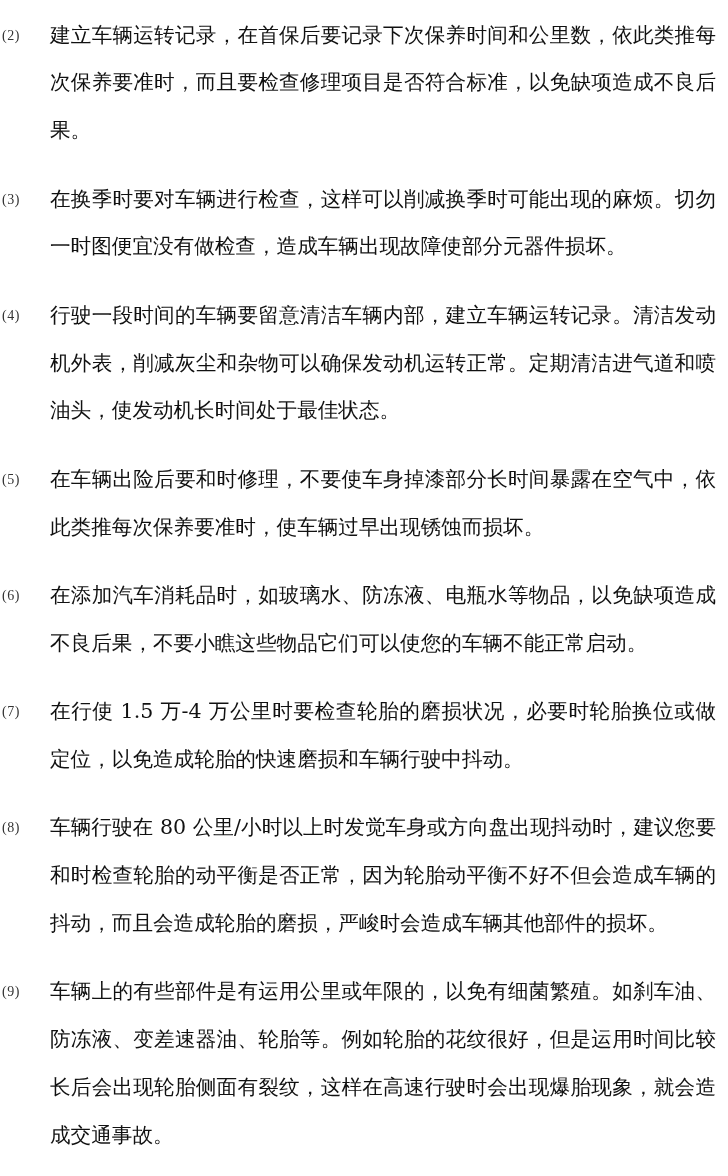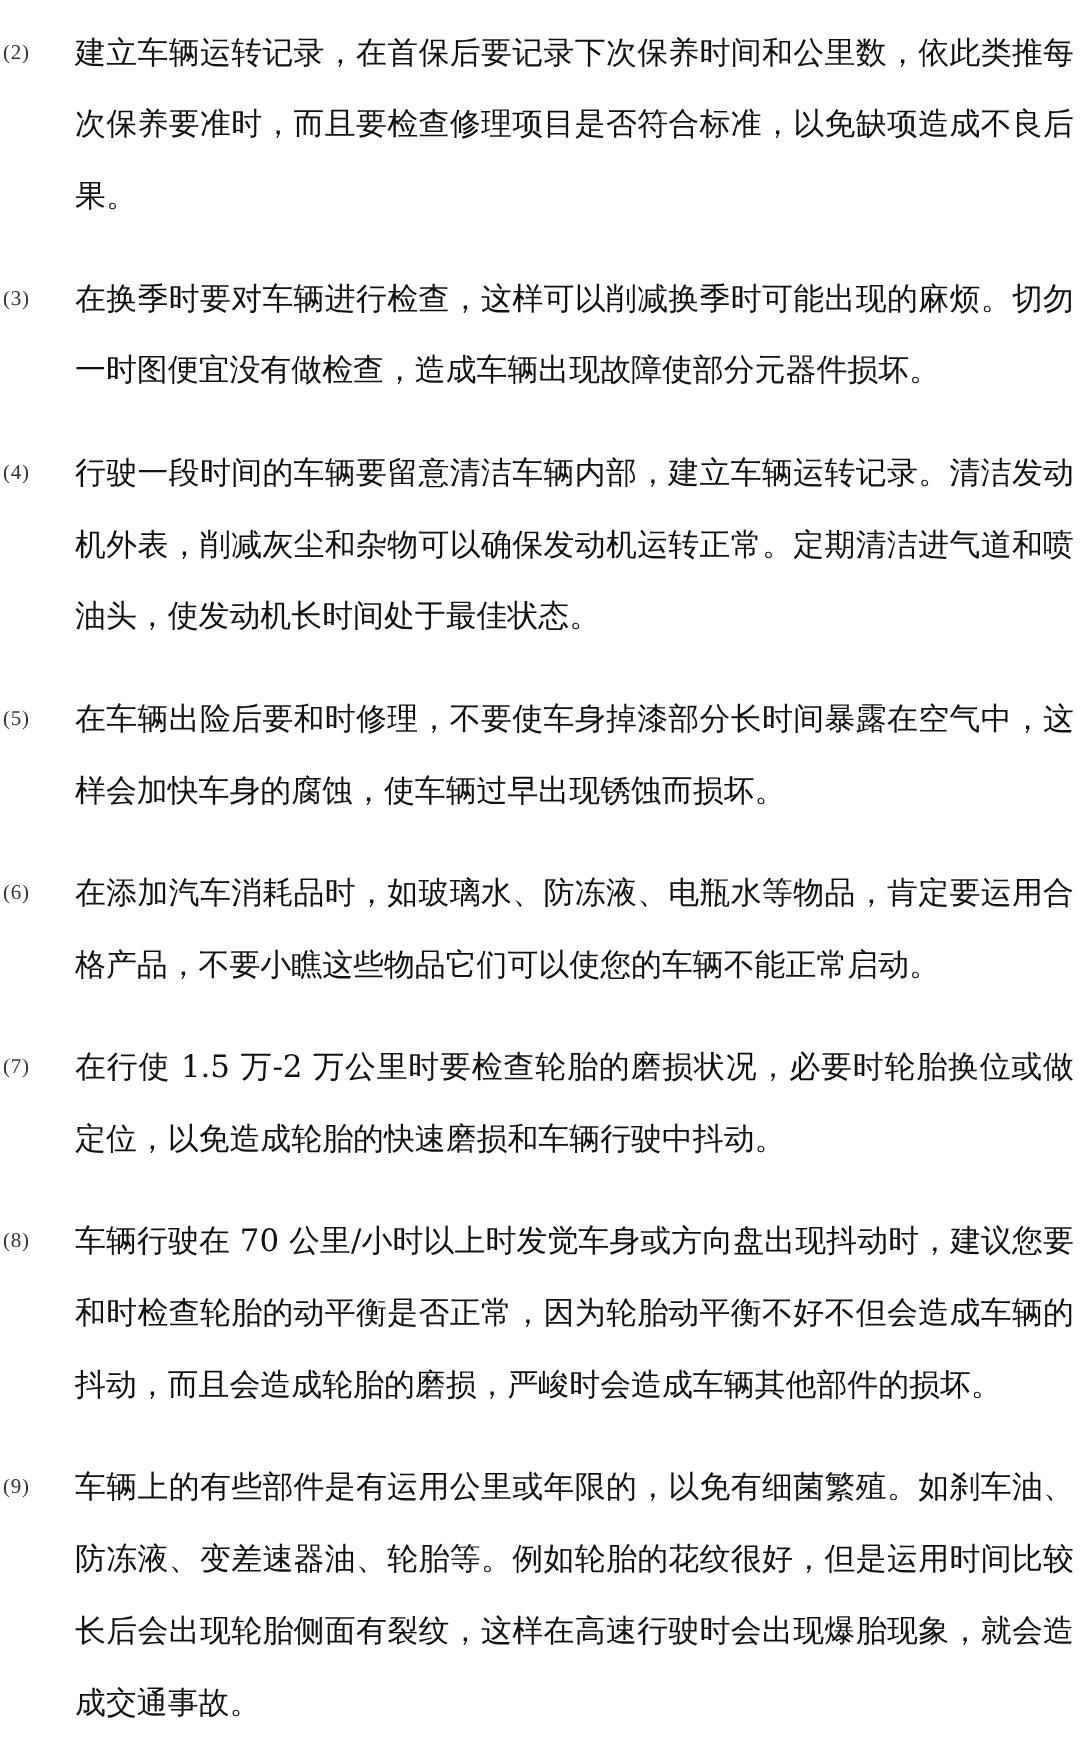--- a/index.html
+++ b/index.html
@@ -60,36 +60,36 @@
     <p class="text">在换季时要对车辆进行检查，这样可以削减换季时可能出现的麻烦。切勿一时图便宜没有做检查，造成车辆出现故障使部分元器件损坏。</p>
   </div>
 
   <div class="item">
     <span class="num">(4)</span>
     <p class="text">行驶一段时间的车辆要留意清洁车辆内部，建立车辆运转记录。清洁发动机外表，削减灰尘和杂物可以确保发动机运转正常。定期清洁进气道和喷油头，使发动机长时间处于最佳状态。</p>
   </div>
 
   <div class="item">
     <span class="num">(5)</span>
-    <p class="text">在车辆出险后要和时修理，不要使车身掉漆部分长时间暴露在空气中，这样会加快车身的腐蚀，使车辆过早出现锈蚀而损坏。</p>
+    <p class="text">在车辆出险后要和时修理，不要使车身掉漆部分长时间暴露在空气中，依此类推每次保养要准时，使车辆过早出现锈蚀而损坏。</p>
   </div>
 
   <div class="item">
     <span class="num">(6)</span>
-    <p class="text">在添加汽车消耗品时，如玻璃水、防冻液、电瓶水等物品，肯定要运用合格产品，不要小瞧这些物品它们可以使您的车辆不能正常启动。</p>
+    <p class="text">在添加汽车消耗品时，如玻璃水、防冻液、电瓶水等物品，以免缺项造成不良后果，不要小瞧这些物品它们可以使您的车辆不能正常启动。</p>
   </div>
 
   <div class="item">
     <span class="num">(7)</span>
-    <p class="text">在行使 1.5 万-2 万公里时要检查轮胎的磨损状况，必要时轮胎换位或做定位，以免造成轮胎的快速磨损和车辆行驶中抖动。</p>
+    <p class="text">在行使 1.5 万-4 万公里时要检查轮胎的磨损状况，必要时轮胎换位或做定位，以免造成轮胎的快速磨损和车辆行驶中抖动。</p>
   </div>
 
   <div class="item">
     <span class="num">(8)</span>
-    <p class="text">车辆行驶在 70 公里/小时以上时发觉车身或方向盘出现抖动时，建议您要和时检查轮胎的动平衡是否正常，因为轮胎动平衡不好不但会造成车辆的抖动，而且会造成轮胎的磨损，严峻时会造成车辆其他部件的损坏。</p>
+    <p class="text">车辆行驶在 80 公里/小时以上时发觉车身或方向盘出现抖动时，建议您要和时检查轮胎的动平衡是否正常，因为轮胎动平衡不好不但会造成车辆的抖动，而且会造成轮胎的磨损，严峻时会造成车辆其他部件的损坏。</p>
   </div>
 
   <div class="item">
     <span class="num">(9)</span>
     <p class="text">车辆上的有些部件是有运用公里或年限的，以免有细菌繁殖。如刹车油、防冻液、变差速器油、轮胎等。例如轮胎的花纹很好，但是运用时间比较长后会出现轮胎侧面有裂纹，这样在高速行驶时会出现爆胎现象，就会造成交通事故。</p>
   </div>
 
 </div>
 
 </body></html>

